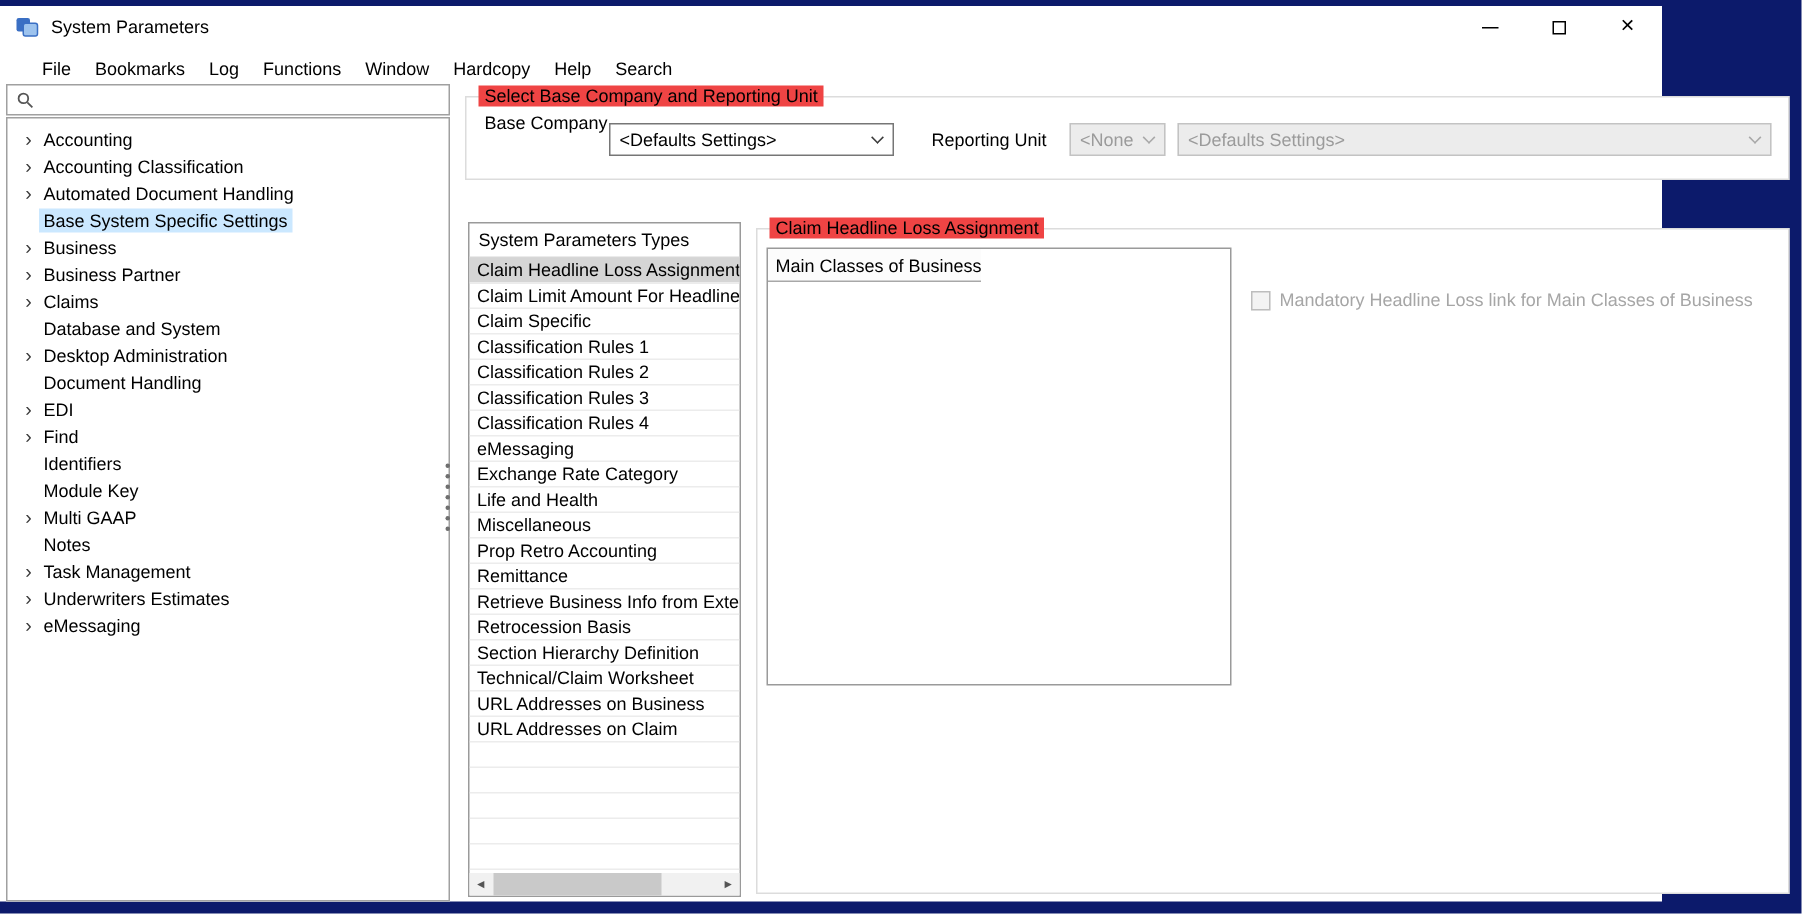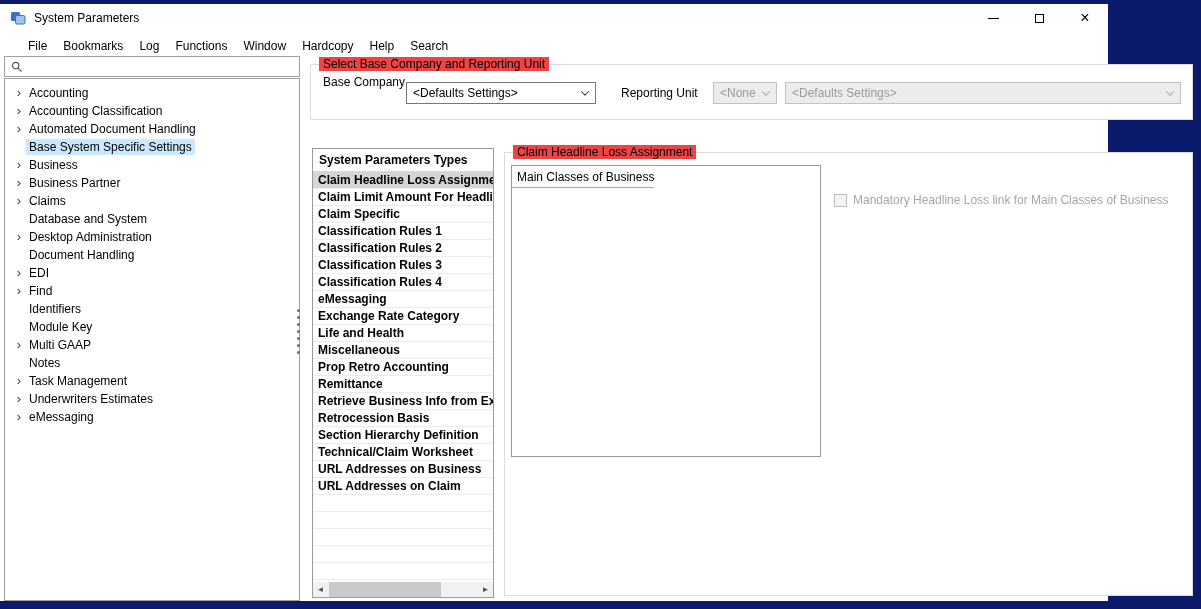--- a/index.html
+++ b/index.html
@@ -67,21 +67,21 @@
   #ru-combo { left:402px; top:17px; width:64px; }
   #ru-settings-combo { left:474px; top:17px; width:396px; }
   .combo-text { overflow:hidden; text-overflow:clip; }
   .combo-arrow { margin-left:auto; width:20px; flex:0 0 auto; display:flex; justify-content:center; align-items:center; }
   .chev { width:6px; height:6px; border-right:1.4px solid #3c3c3c; border-bottom:1.4px solid #3c3c3c; transform:rotate(45deg) translate(-1px,-1px); }
   .combo.disabled { background:#ececec; border-color:#c3c3c3; color:#9b9b9b; }
   .combo.disabled .chev { border-color:#a8a8a8; }
   
   .types-panel {
     position:absolute; left:312px; top:144px; width:182px; height:450px;
-    border:1px solid #9a9a9a; background:#fff; display:flex; flex-direction:column;font-weight:bold;
+    border:1px solid #9a9a9a; background:#fff; display:flex; flex-direction:column;
   }
   .types-header { height:23px; line-height:23px; padding-left:6px; border-bottom:1px solid #d7d7d7; white-space:nowrap; overflow:hidden; flex:0 0 auto; }
   .types-rows { flex:1; overflow:hidden; }
   .types-row { height:17px; line-height:17px; padding-left:5px; border-bottom:1px solid #ececec; white-space:nowrap; overflow:hidden; }
   .types-row.selected { background:#d5d5d5; }
   .types-hscroll { height:15px; background:#f1f1f1; display:flex; align-items:center; flex:0 0 auto; }
   .sb-arrow { width:15px; text-align:center; font-size:8px; color:#555; line-height:15px; flex:0 0 auto; }
   .sb-thumb { width:112px; height:15px; background:#c9c9c9; margin-left:1px; flex:0 0 auto; }
   .sb-track { flex:1; }
   

